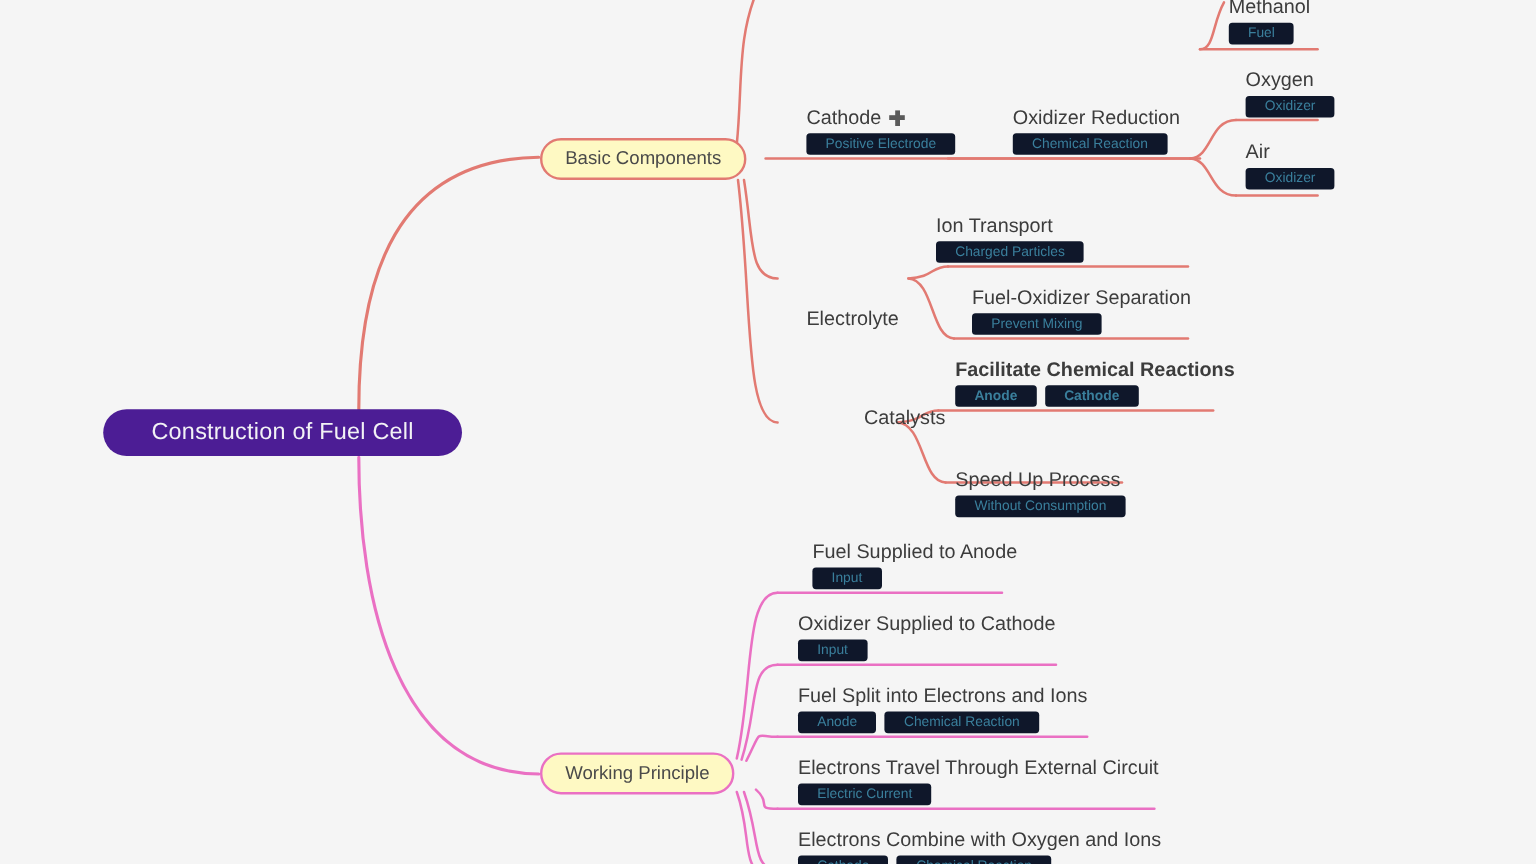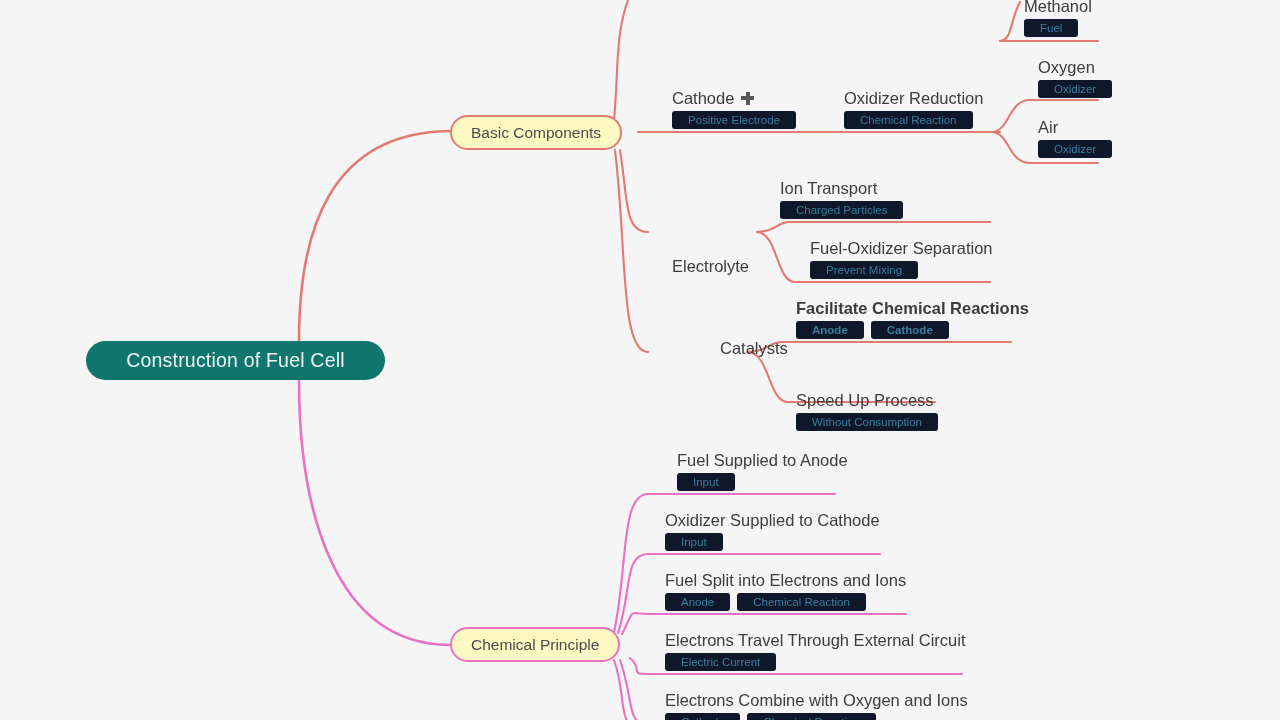--- a/index.html
+++ b/index.html
@@ -18,21 +18,21 @@
     position: absolute; left: 0; top: 0;
     width: 1280px; height: 720px;
     pointer-events: none;
   }
 
   
   .root-node {
     position: absolute;
     left: 86px; top: 341px;
     width: 299px; height: 39px;
-    background: #0f766e;
+    background: #4c1d95;
     border-radius: 20px;
     display: flex; align-items: center; justify-content: center;
     z-index: 5;
   }
   .root-node .root-label {
     color: #f2f2f5;
     font-size: 19.5px;
     letter-spacing: 0.2px;
     white-space: nowrap;
   }
@@ -161,21 +161,21 @@
 
   <div class="root-node">
     <span class="root-label">Construction of Fuel Cell</span>
   </div>
 
   <div class="branch-node branch-basic">
     <span class="branch-label">Basic Components</span>
   </div>
 
   <div class="branch-node branch-work">
-    <span class="branch-label">Chemical Principle</span>
+    <span class="branch-label">Working Principle</span>
   </div>
 
   <div class="topic" style="left:1024px; top:-4px;">
     <div class="topic-title">Methanol</div>
     <div class="tag-row">
       <span class="tag">Fuel</span>
     </div>
   </div>
 
   <div class="topic" style="left:672px; top:88px;">

